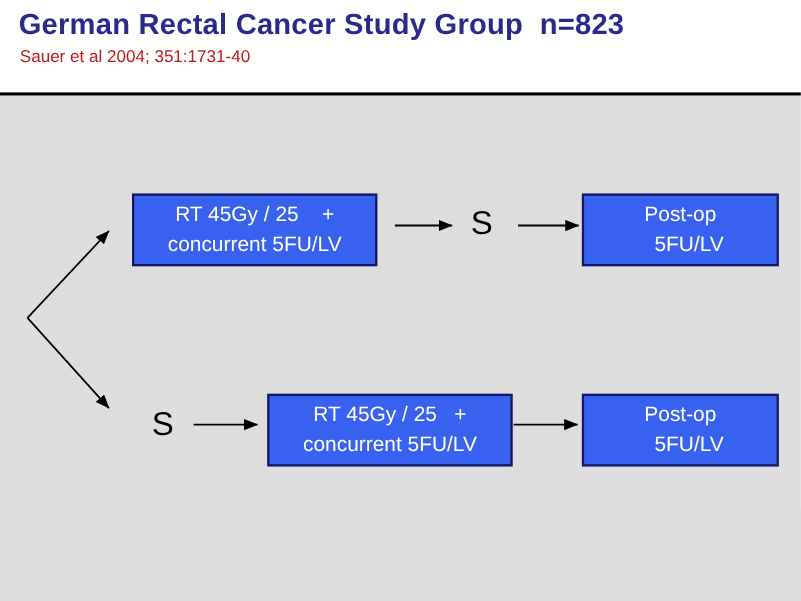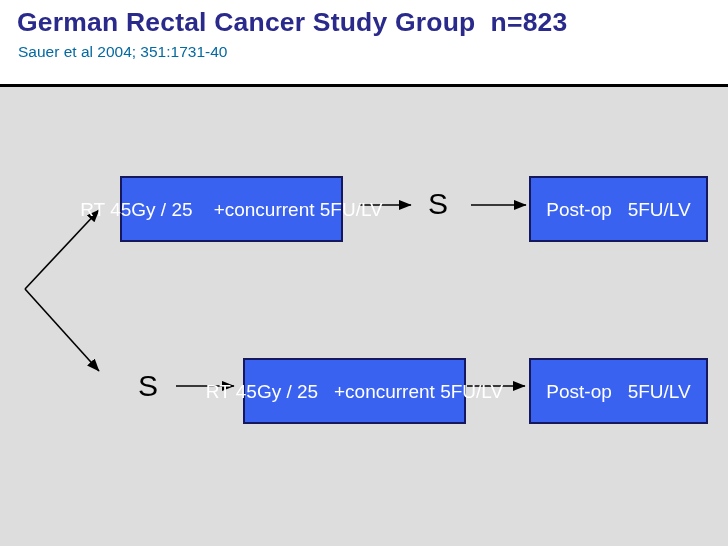--- a/index.html
+++ b/index.html
@@ -40,21 +40,21 @@
     letter-spacing: 0.2px;
     white-space: pre;
     line-height: 32px;
   }
   #slide-subtitle {
     position: absolute;
     left: 18px;
     top: 42px;
     font-size: 15.5px;
     font-weight: normal;
-    color: #0369a1;
+    color: #b91c1c;
     white-space: pre;
     line-height: 20px;
   }
   #header-rule {
     position: absolute;
     left: 0;
     top: 84px;
     width: 728px;
     height: 3px;
     background: #000000;
@@ -75,20 +75,21 @@
     position: absolute;
     background: #3a62f0;
     border: 2px solid #16185e;
     box-sizing: border-box;
     color: #ffffff;
     font-size: 19px;
     line-height: 27px;
     text-align: center;
     white-space: pre;
     display: flex;
+    flex-direction: column;
     justify-content: center;
     align-items: center;
   }
   .node-box .ln { display: block; }
 
   #box-rt-top   { left: 120px; top: 176px; width: 223px; height: 66px; }
   #box-post-top { left: 529px; top: 176px; width: 179px; height: 66px; }
   #box-rt-bot   { left: 243px; top: 358px; width: 223px; height: 66px; }
   #box-post-bot { left: 529px; top: 358px; width: 179px; height: 66px; }
 

